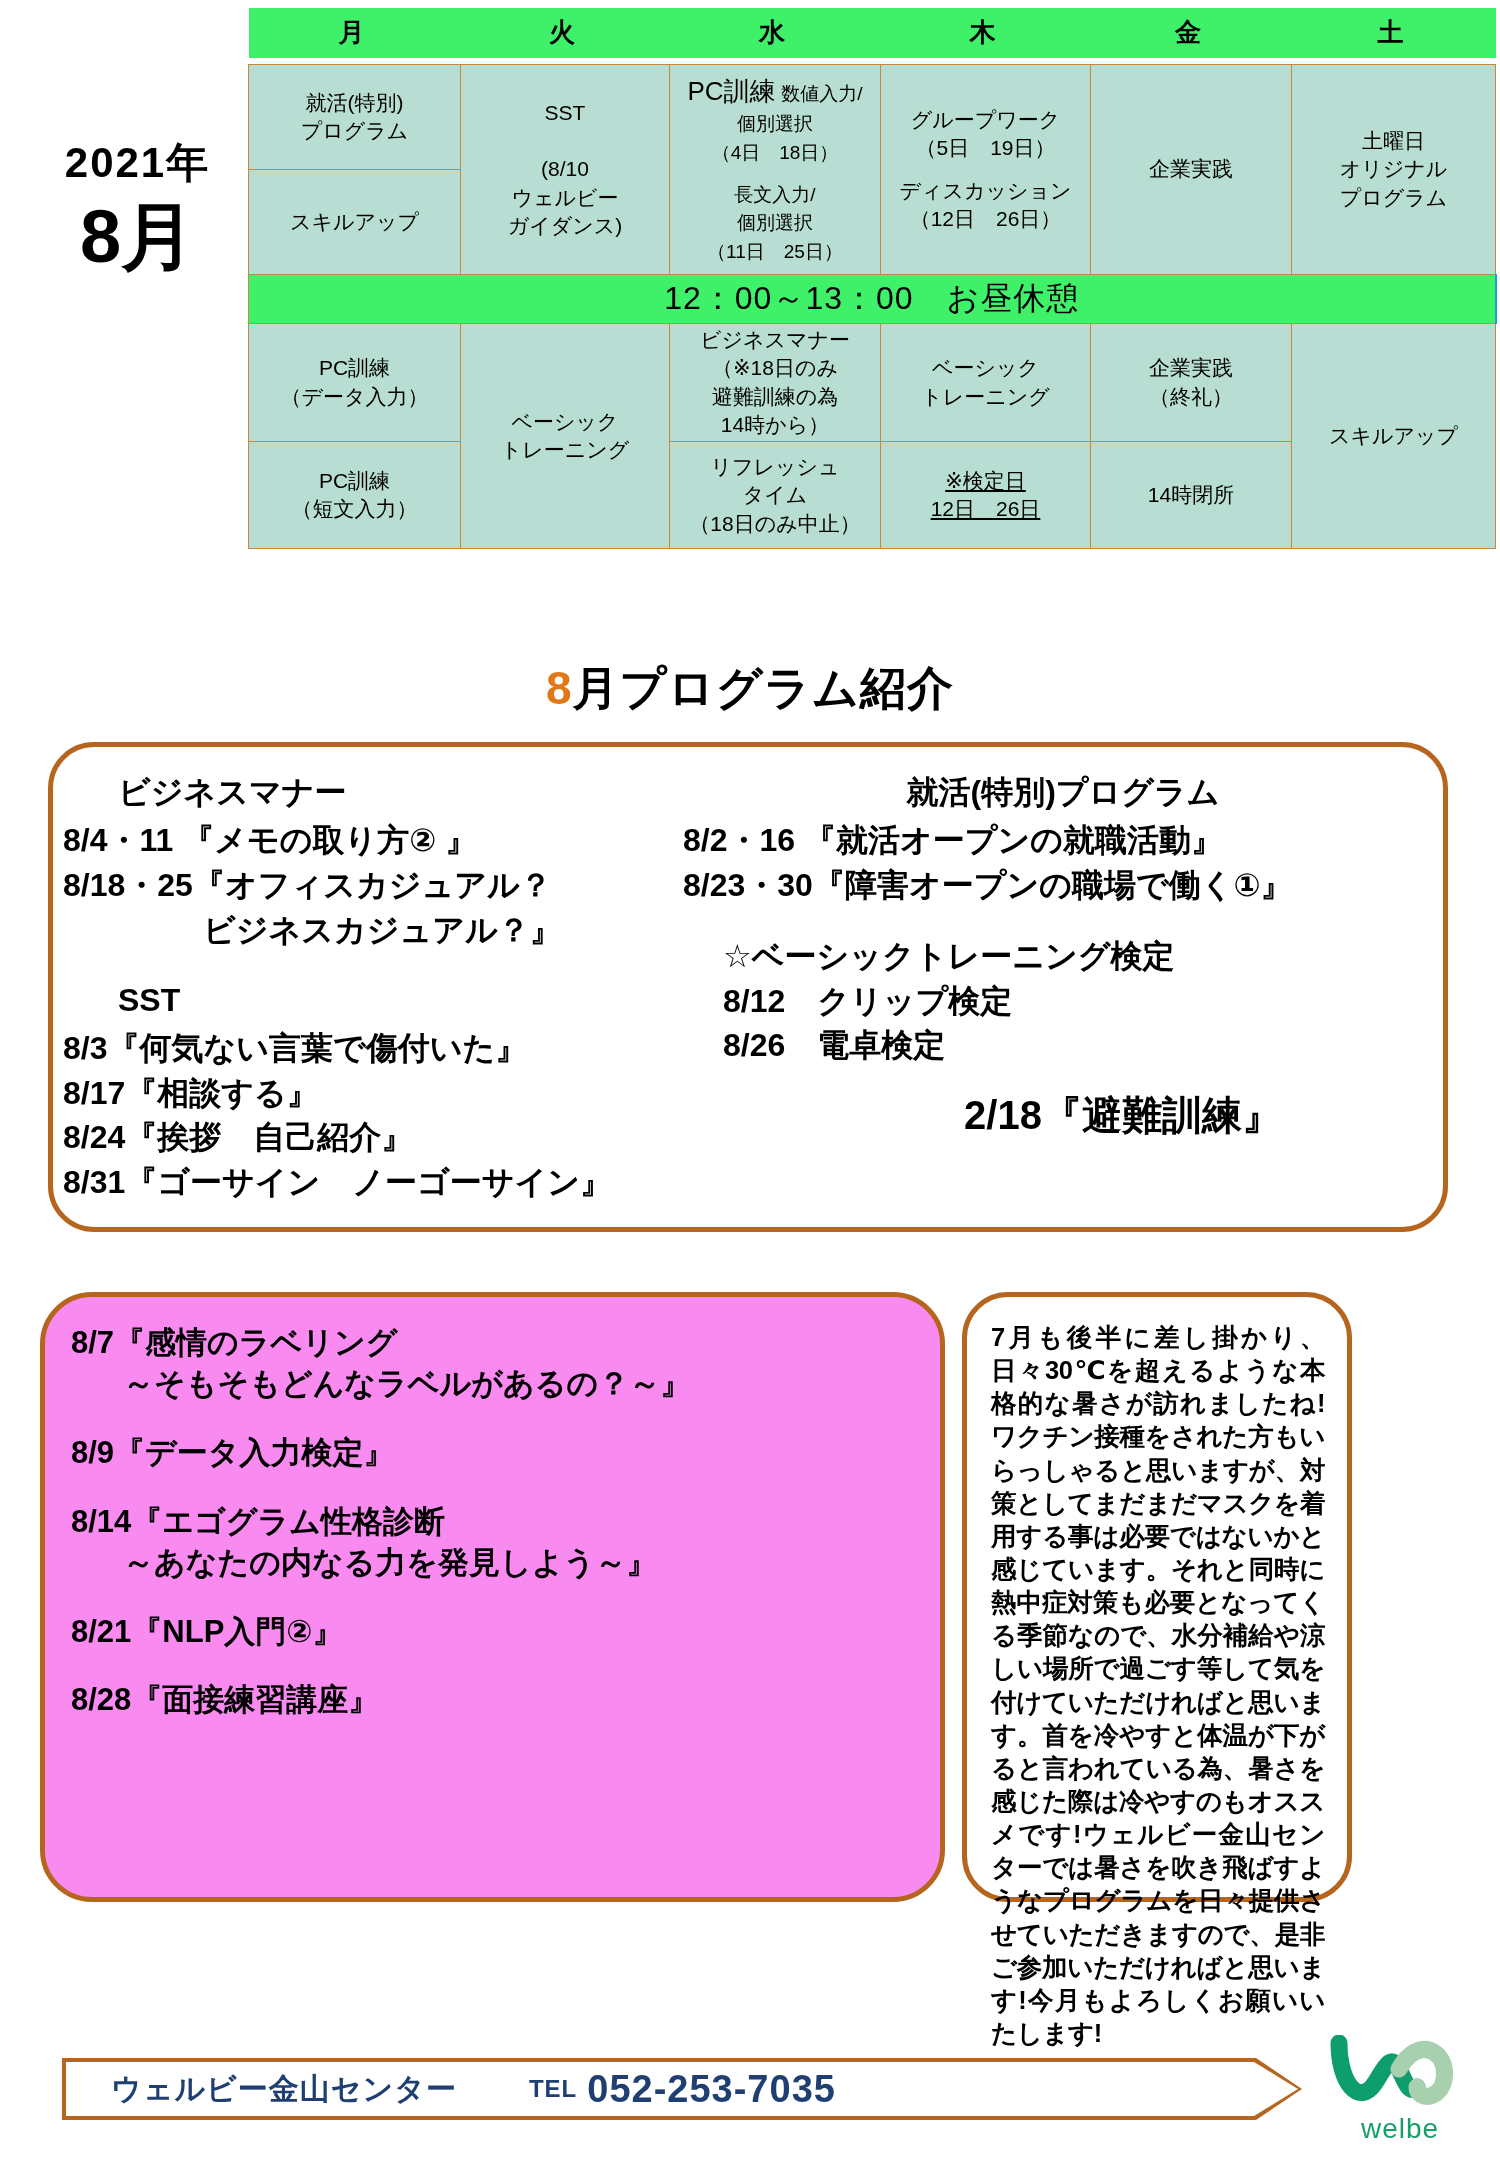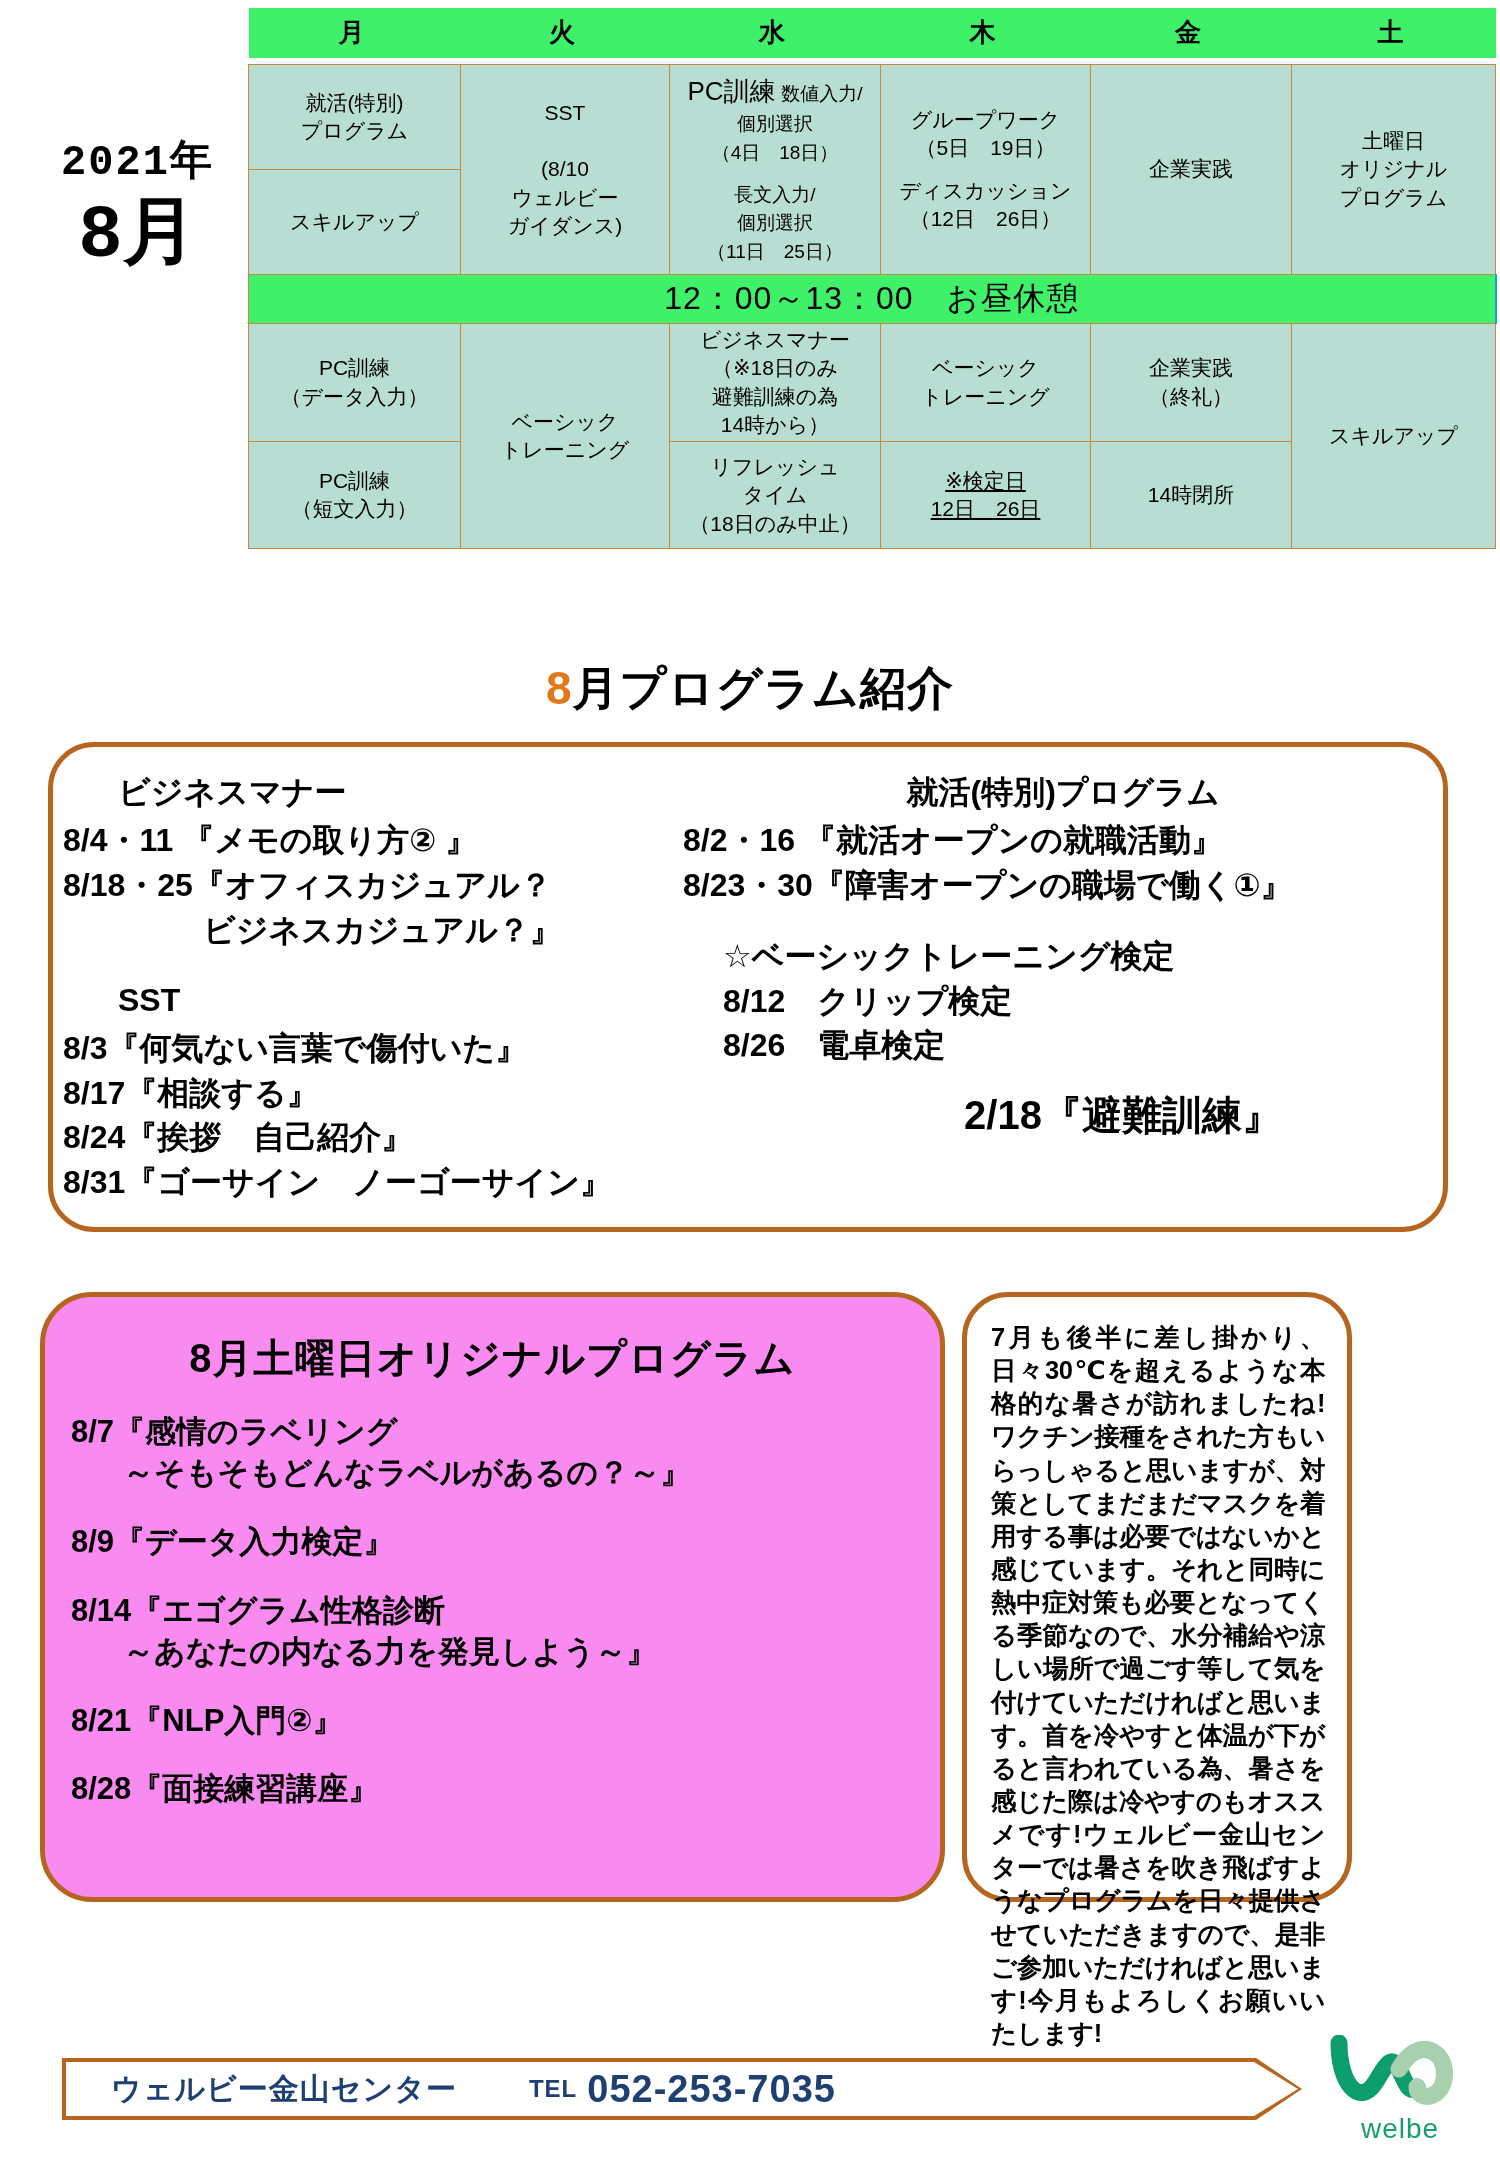--- a/index.html
+++ b/index.html
@@ -18,21 +18,20 @@
 
   
   #month-label {
     position: absolute;
     left: 30px;
     top: 140px;
     width: 215px;
     text-align: center;
     font-weight: bold;
     line-height: 1.1;
-    font-family: Liberation Mono, monospace;
   }
   #month-label .year { font-size: 42px; letter-spacing: 2px; }
   #month-label .month { font-size: 74px; margin-top: 10px; }
 
   
   #schedule {
     position: absolute;
     left: 248px;
     top: 8px;
     width: 1247px;
@@ -384,21 +383,20 @@
 
     <div class="pg-line indent-2">☆ベーシックトレーニング検定</div>
     <div class="pg-line indent-2">8/12　クリップ検定</div>
     <div class="pg-line indent-2">8/26　電卓検定</div>
 
     <div class="evac">2/18『避難訓練』</div>
   </div>
 </div>
 
 <div id="saturday-box">
-  <div class="sat-title">8月土曜日オリジナルプログラム</div>
 
   <div class="sat-line">8/7『感情のラベリング</div>
   <div class="sat-line ind">～そもそもどんなラベルがあるの？～』</div>
   <div class="sat-gap"></div>
 
   <div class="sat-line">8/9『データ入力検定』</div>
   <div class="sat-gap"></div>
 
   <div class="sat-line">8/14『エゴグラム性格診断</div>
   <div class="sat-line ind">～あなたの内なる力を発見しよう～』</div>

